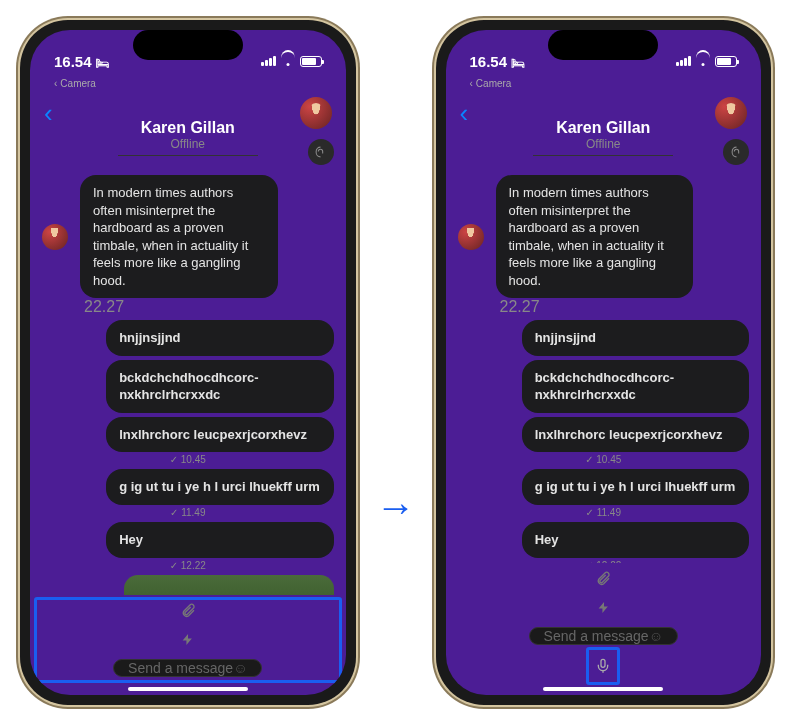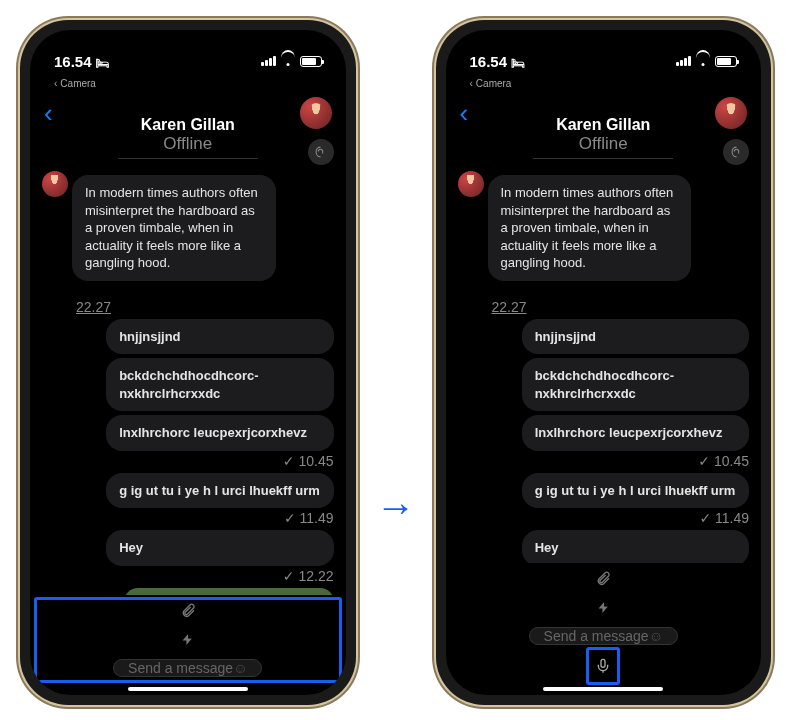--- a/index.html
+++ b/index.html
@@ -18,21 +18,21 @@
       height: 685px;
       background: #1a1a1a;
       border-radius: 48px;
       padding: 10px;
       position: relative;
       box-shadow: 0 0 0 2px #d4c5a0, 0 0 0 4px #8a7a5a;
     }
     .screen {
       width: 100%;
       height: 100%;
-      background: #000000;
+      background: #4c1d95;
       border-radius: 40px;
       overflow: hidden;
       position: relative;
       display: flex;
       flex-direction: column;
     }
     .notch {
       position: absolute;
       top: 10px;
       left: 50%;
@@ -72,21 +72,21 @@
     }
     .back-chevron { color: #0a84ff; font-size: 26px; font-weight: 300; }
     .header-center {
       flex: 1;
       text-align: center;
       position: absolute;
       left: 0; right: 0;
       pointer-events: none;
     }
     .header-name { color: #fff; font-size: 16px; font-weight: 600; margin-top: 48px; }
-    .header-status { color: #888; font-size: 17px; }
+    .header-status { color: #888; font-size: 12px; }
     .header-line {
       width: 140px;
       height: 1px;
       background: #333;
       margin: 4px auto 0;
     }
     .avatar {
       width: 32px;
       height: 32px;
       border-radius: 50%;
@@ -124,50 +124,49 @@
       background: #1c1c1e;
       color: #e4e4e4;
       border-radius: 16px;
       padding: 9px 13px;
       font-size: 13px;
       line-height: 1.35;
       max-width: 78%;
       margin-top: 4px;
     }
     .bubble.sent { margin-left: auto; font-weight: bold; }
-    .msg-group-received { display: flex; align-items: flex-start; gap: 4px; margin-top: 6px; }
+    .msg-group-received { display: flex; align-items: center; gap: 12px; margin-top: 6px; }
     .small-avatar {
       width: 26px;
       height: 26px;
       border-radius: 50%;
       background: radial-gradient(circle at 30% 30%, #c44, #622);
       flex-shrink: 0;
       margin-bottom: 14px;
       position: relative;
       overflow: hidden;
     }
     .small-avatar::after {
       content: '';
       position: absolute;
       top: 4px; left: 6px;
       width: 13px; height: 16px;
       background: radial-gradient(ellipse at top, #f0c8a0 40%, transparent 41%);
     }
     .timestamp-under {
       color: #888;
-      font-size: 14px;
-      margin-top: 18px;
+      font-size: 16px;
+      margin-top: 0;
       margin-left: 4px;
-      text-decoration: underline;
     }
     .timestamp-sent {
       color: #888;
-      font-size: 14px;
+      font-size: 10px;
       margin-top: 2px;
-      text-align: right;
+      text-align: center;
     }
     .timestamp-sent::before { content: '✓ '; color: #888; }
     .image-msg {
       width: 210px;
       height: 160px;
       border-radius: 14px;
       margin-left: auto;
       margin-top: 4px;
       background: linear-gradient(to bottom, #4a6b3a 0%, #3a5b2a 22%, #c8186e 22%, #d81b7e 62%, #c8186e 62%, #3a4a2a 90%, #c89020 92%, #d4a030 100%);
       overflow: hidden;

